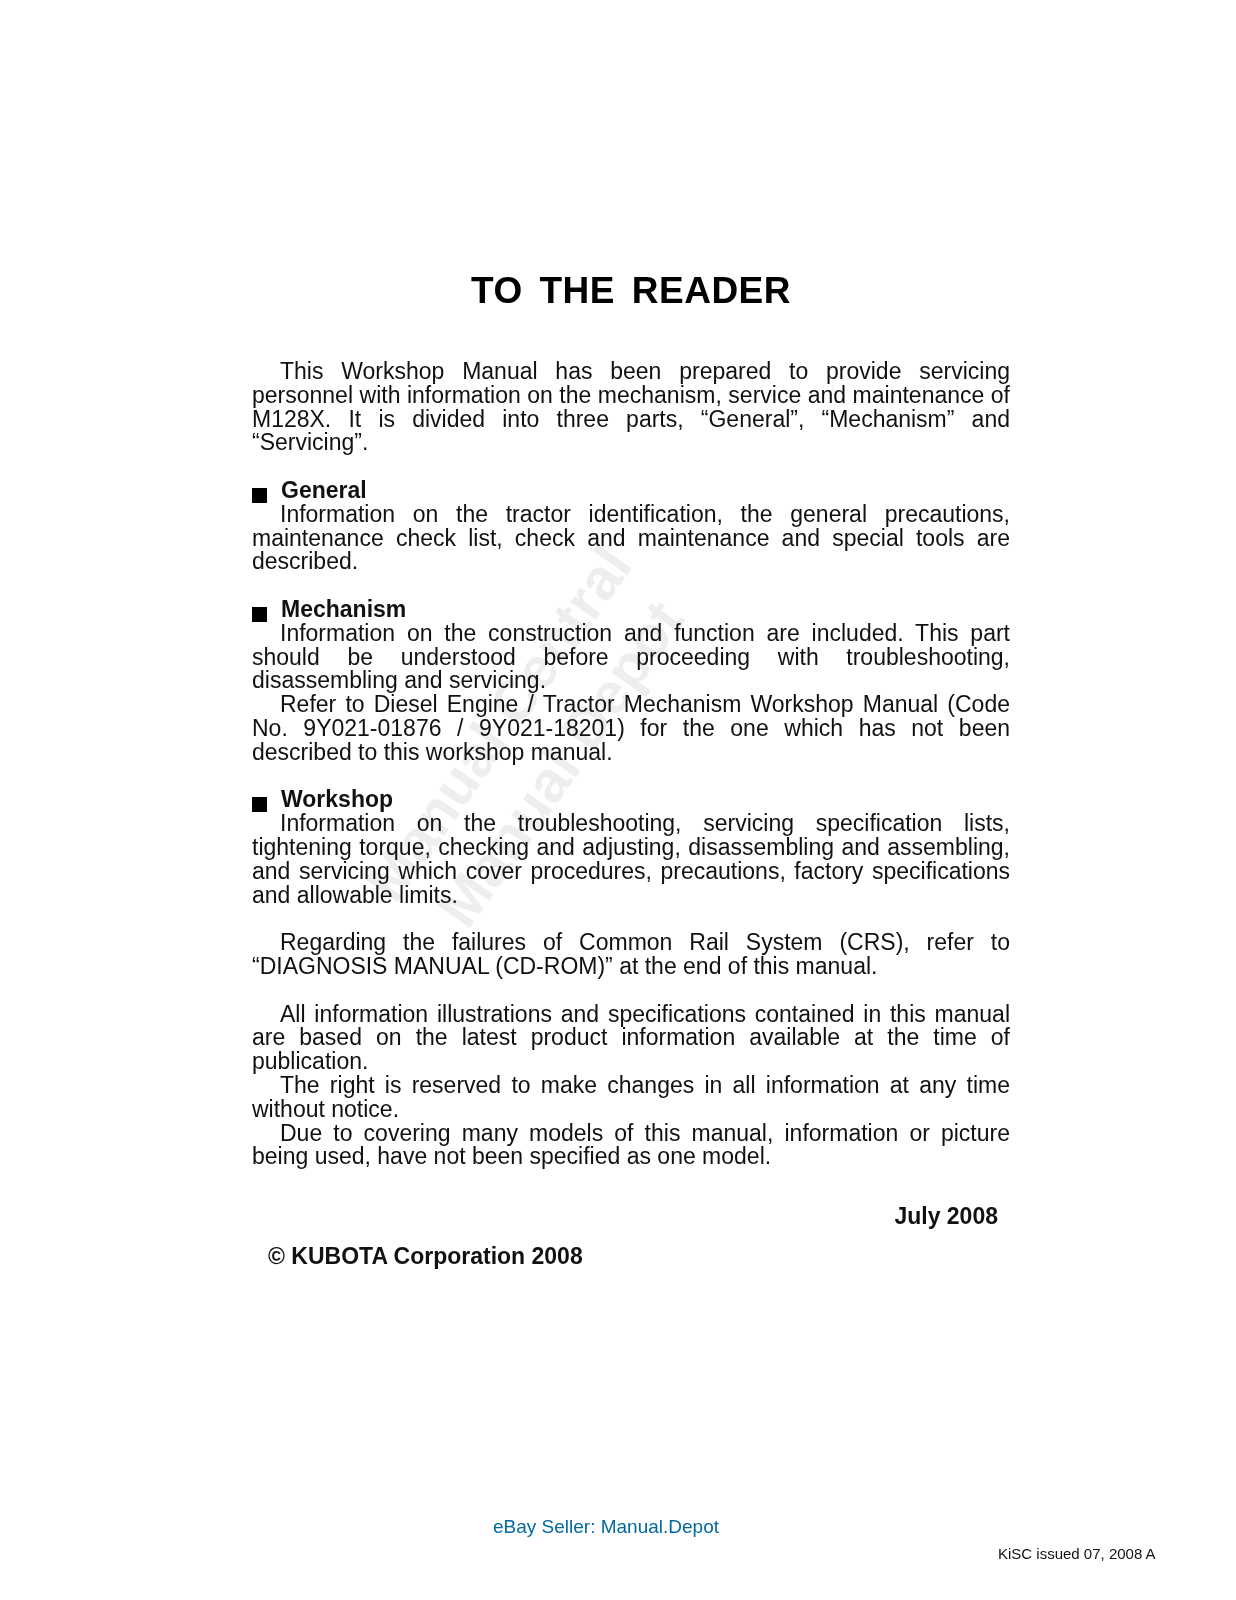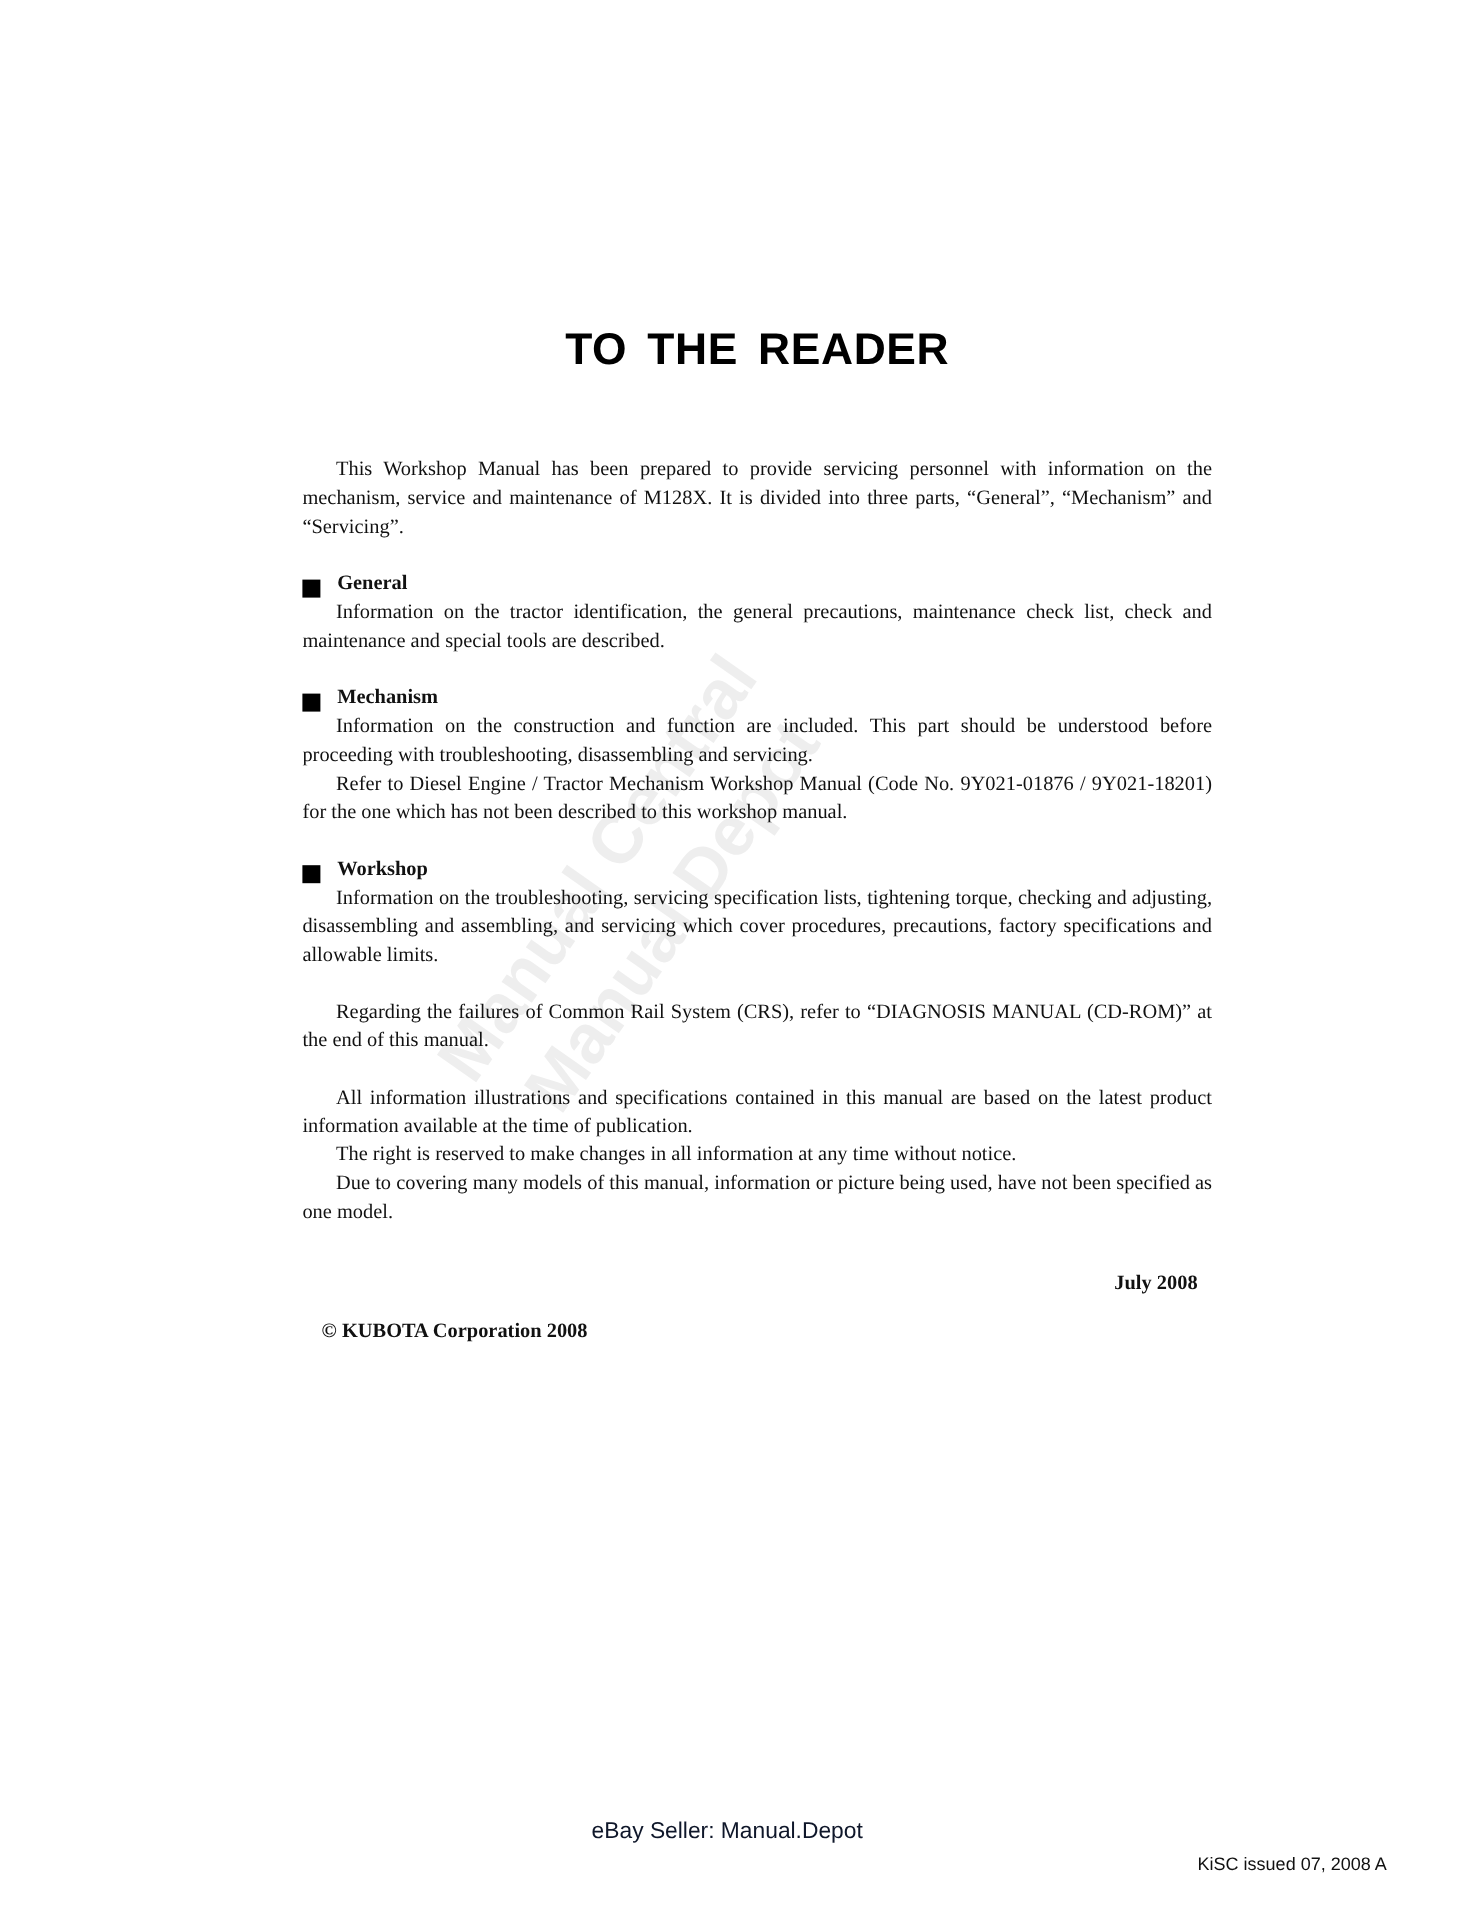--- a/index.html
+++ b/index.html
@@ -2,34 +2,34 @@
 <html><head>
 <meta charset="utf-8">
 <style>
   html, body { margin: 0; padding: 0; background: #ffffff; }
   body { width: 1236px; height: 1600px; position: relative; overflow: hidden;
          font-family: "Liberation Sans", sans-serif; color: #111111; }
   .page { position: absolute; left: 0; top: 0; width: 1236px; height: 1600px; }
   .title { position: absolute; left: 0; width: 1262px; top: 270px; text-align: center;
            font-size: 37px; font-weight: bold; letter-spacing: 0.5px; word-spacing: 6px;
            margin: 0; color: #000; }
-  .body { position: absolute; left: 252px; top: 379px; width: 758px;
-          font-size: 17px; line-height: 23.8px; font-family: Liberation Serif, serif; }
+  .body { position: absolute; left: 252px; top: 360px; width: 758px;
+          font-size: 23px; line-height: 23.8px; }
   .p { margin: 0; text-align: justify; text-indent: 28px; }
   .gap { height: 23.8px; }
   .heading { display: flex; align-items: flex-end; font-weight: bold; margin: 0; }
   .bullet { display: inline-block; width: 15px; height: 15px; background: #000; margin-right: 14px; }
   .date { text-align: right; font-weight: bold; margin: 12px; }
   .copyright { font-weight: bold; margin: 16px; }
   .watermark { position: absolute; pointer-events: none; color: rgba(120,120,120,0.13);
                font-weight: bold; font-size: 58px; transform: rotate(-55deg); white-space: nowrap; }
   .wm1 { left: 290px; top: 690px; }
   .wm2 { left: 370px; top: 730px; }
   .footer-center { position: absolute; top: 1516px; left: 0; width: 1212px; text-align: center;
-                   font-size: 19px; color: #0f172a; }
+                   font-size: 19px; color: #0369a1; }
   .footer-right { position: absolute; top: 1519px; left: 998px; font-size: 15px; color: #111; margin-top: 26px; }
 </style>
 </head>
 <body>
 
 <div class="page">
 
   <div class="watermark wm1">Manual Central</div>
   <div class="watermark wm2">Manual Depot</div>
 

